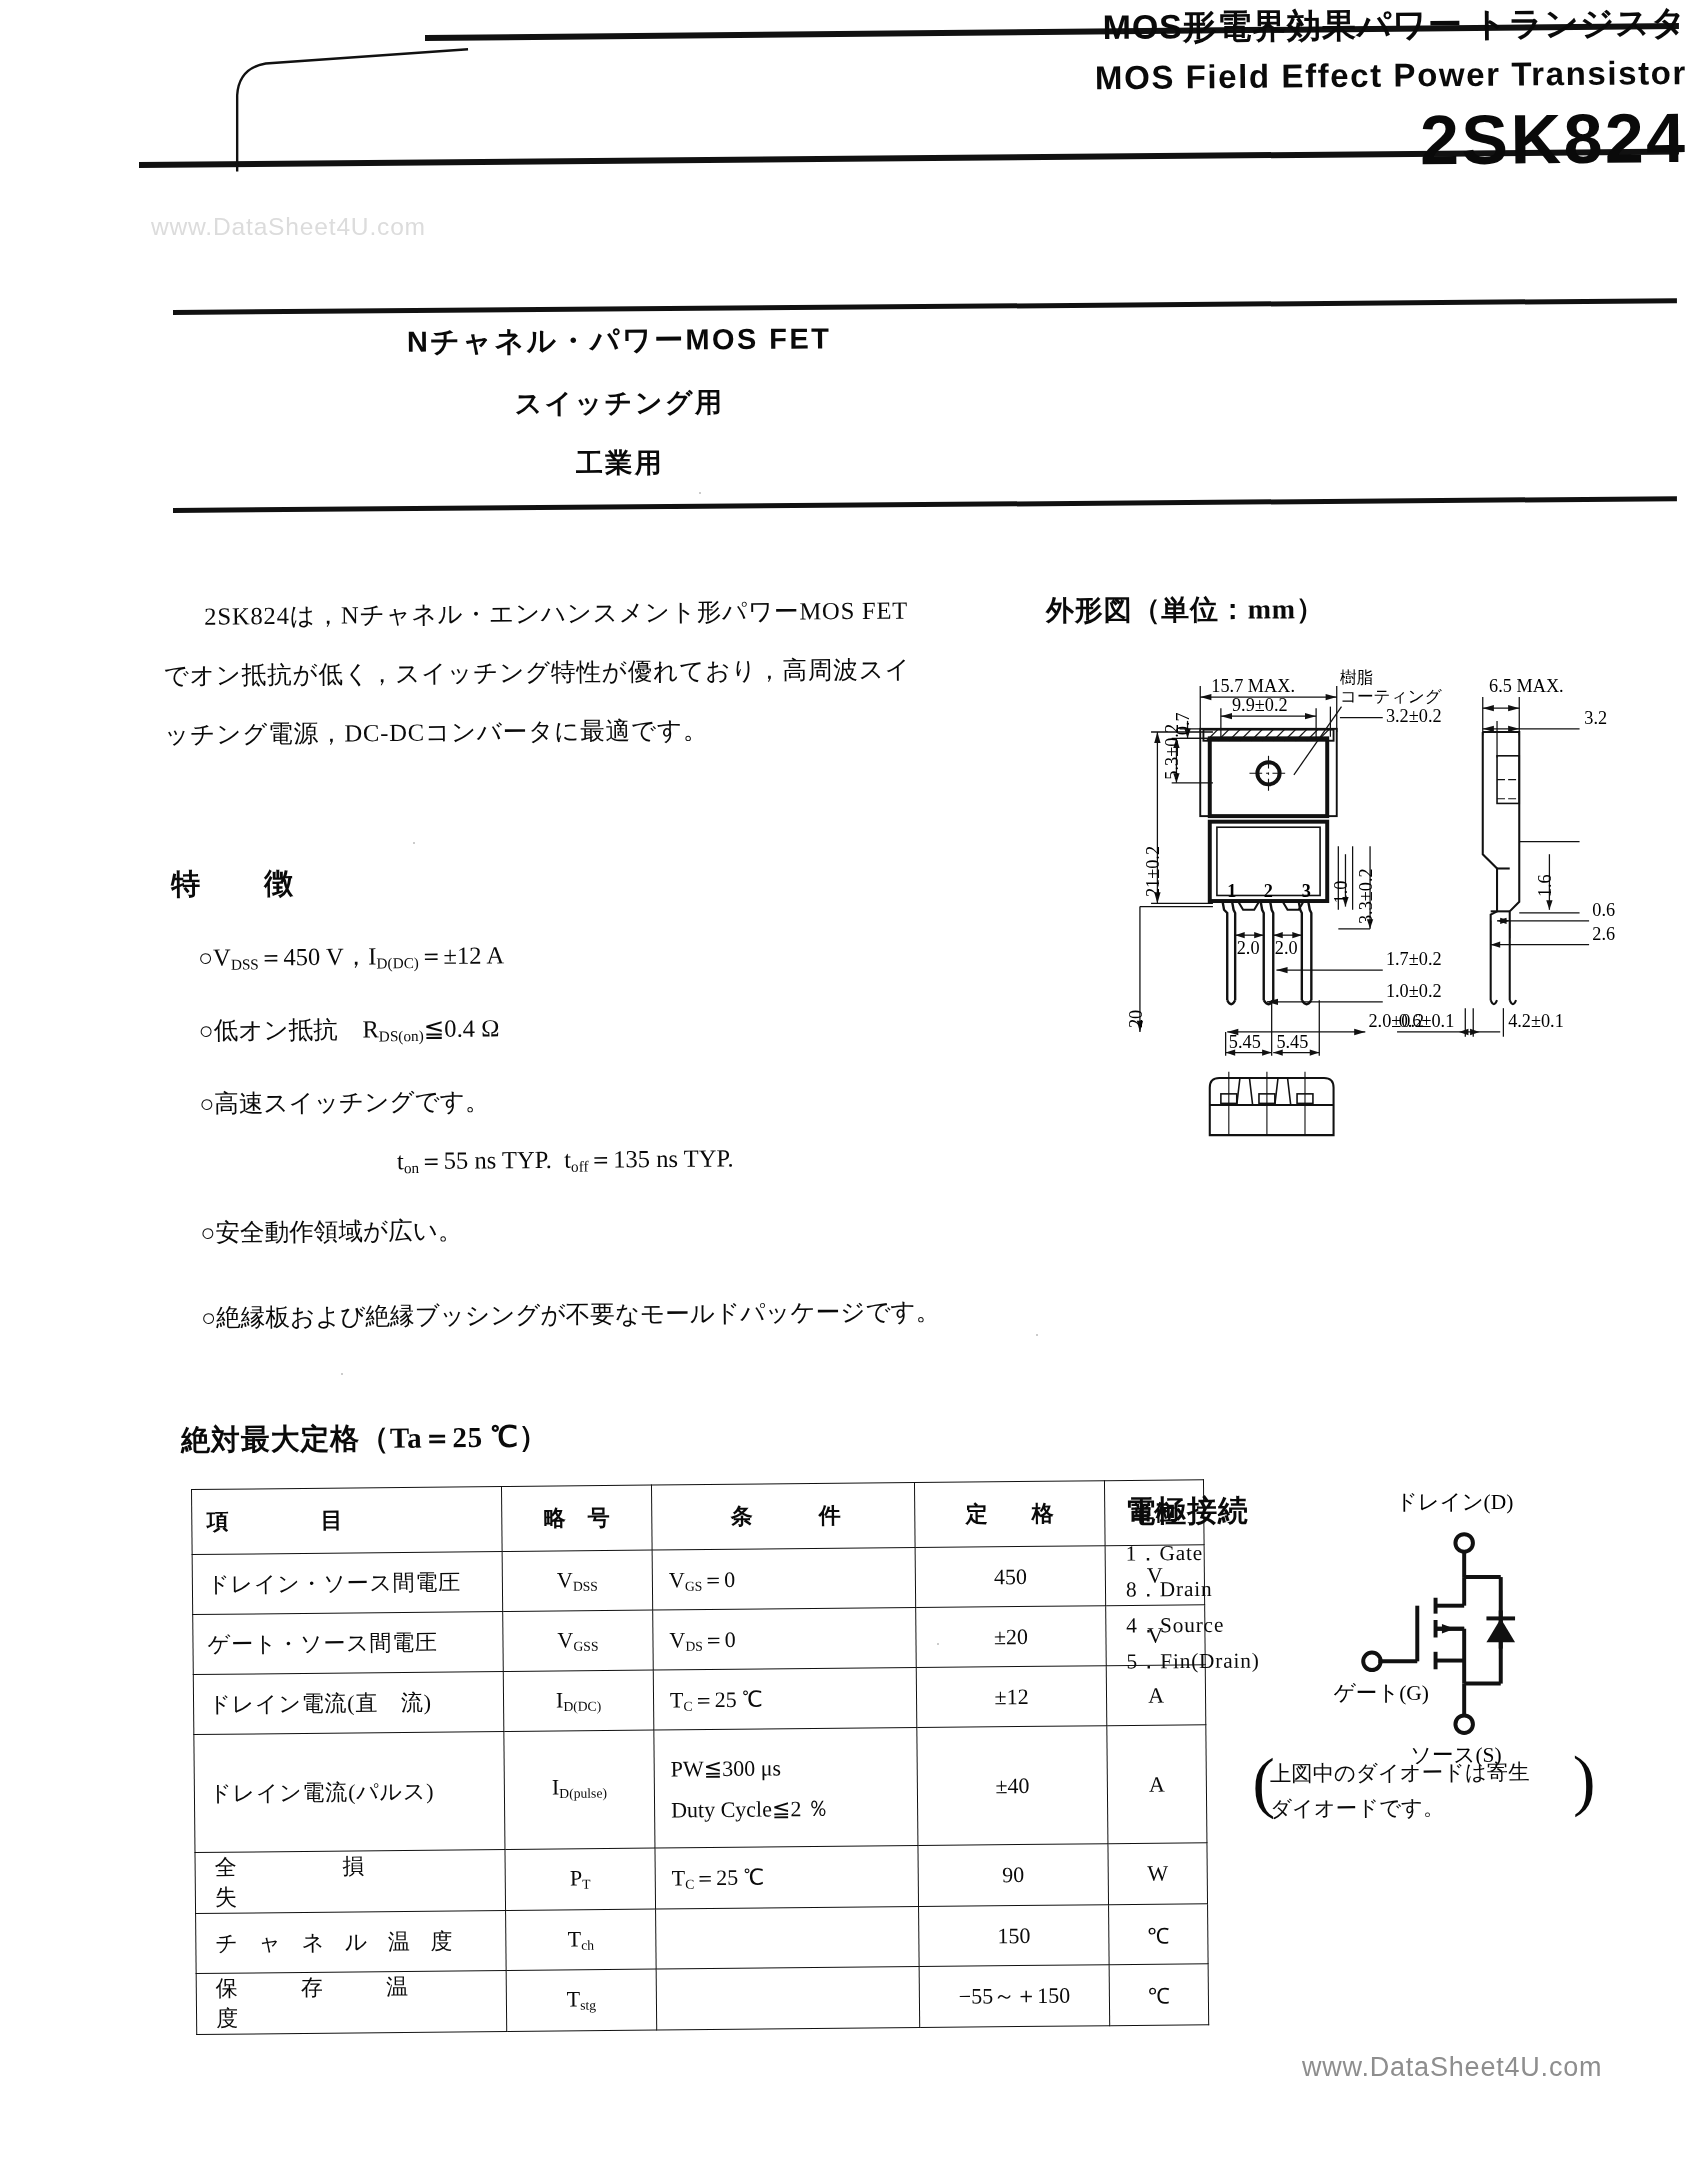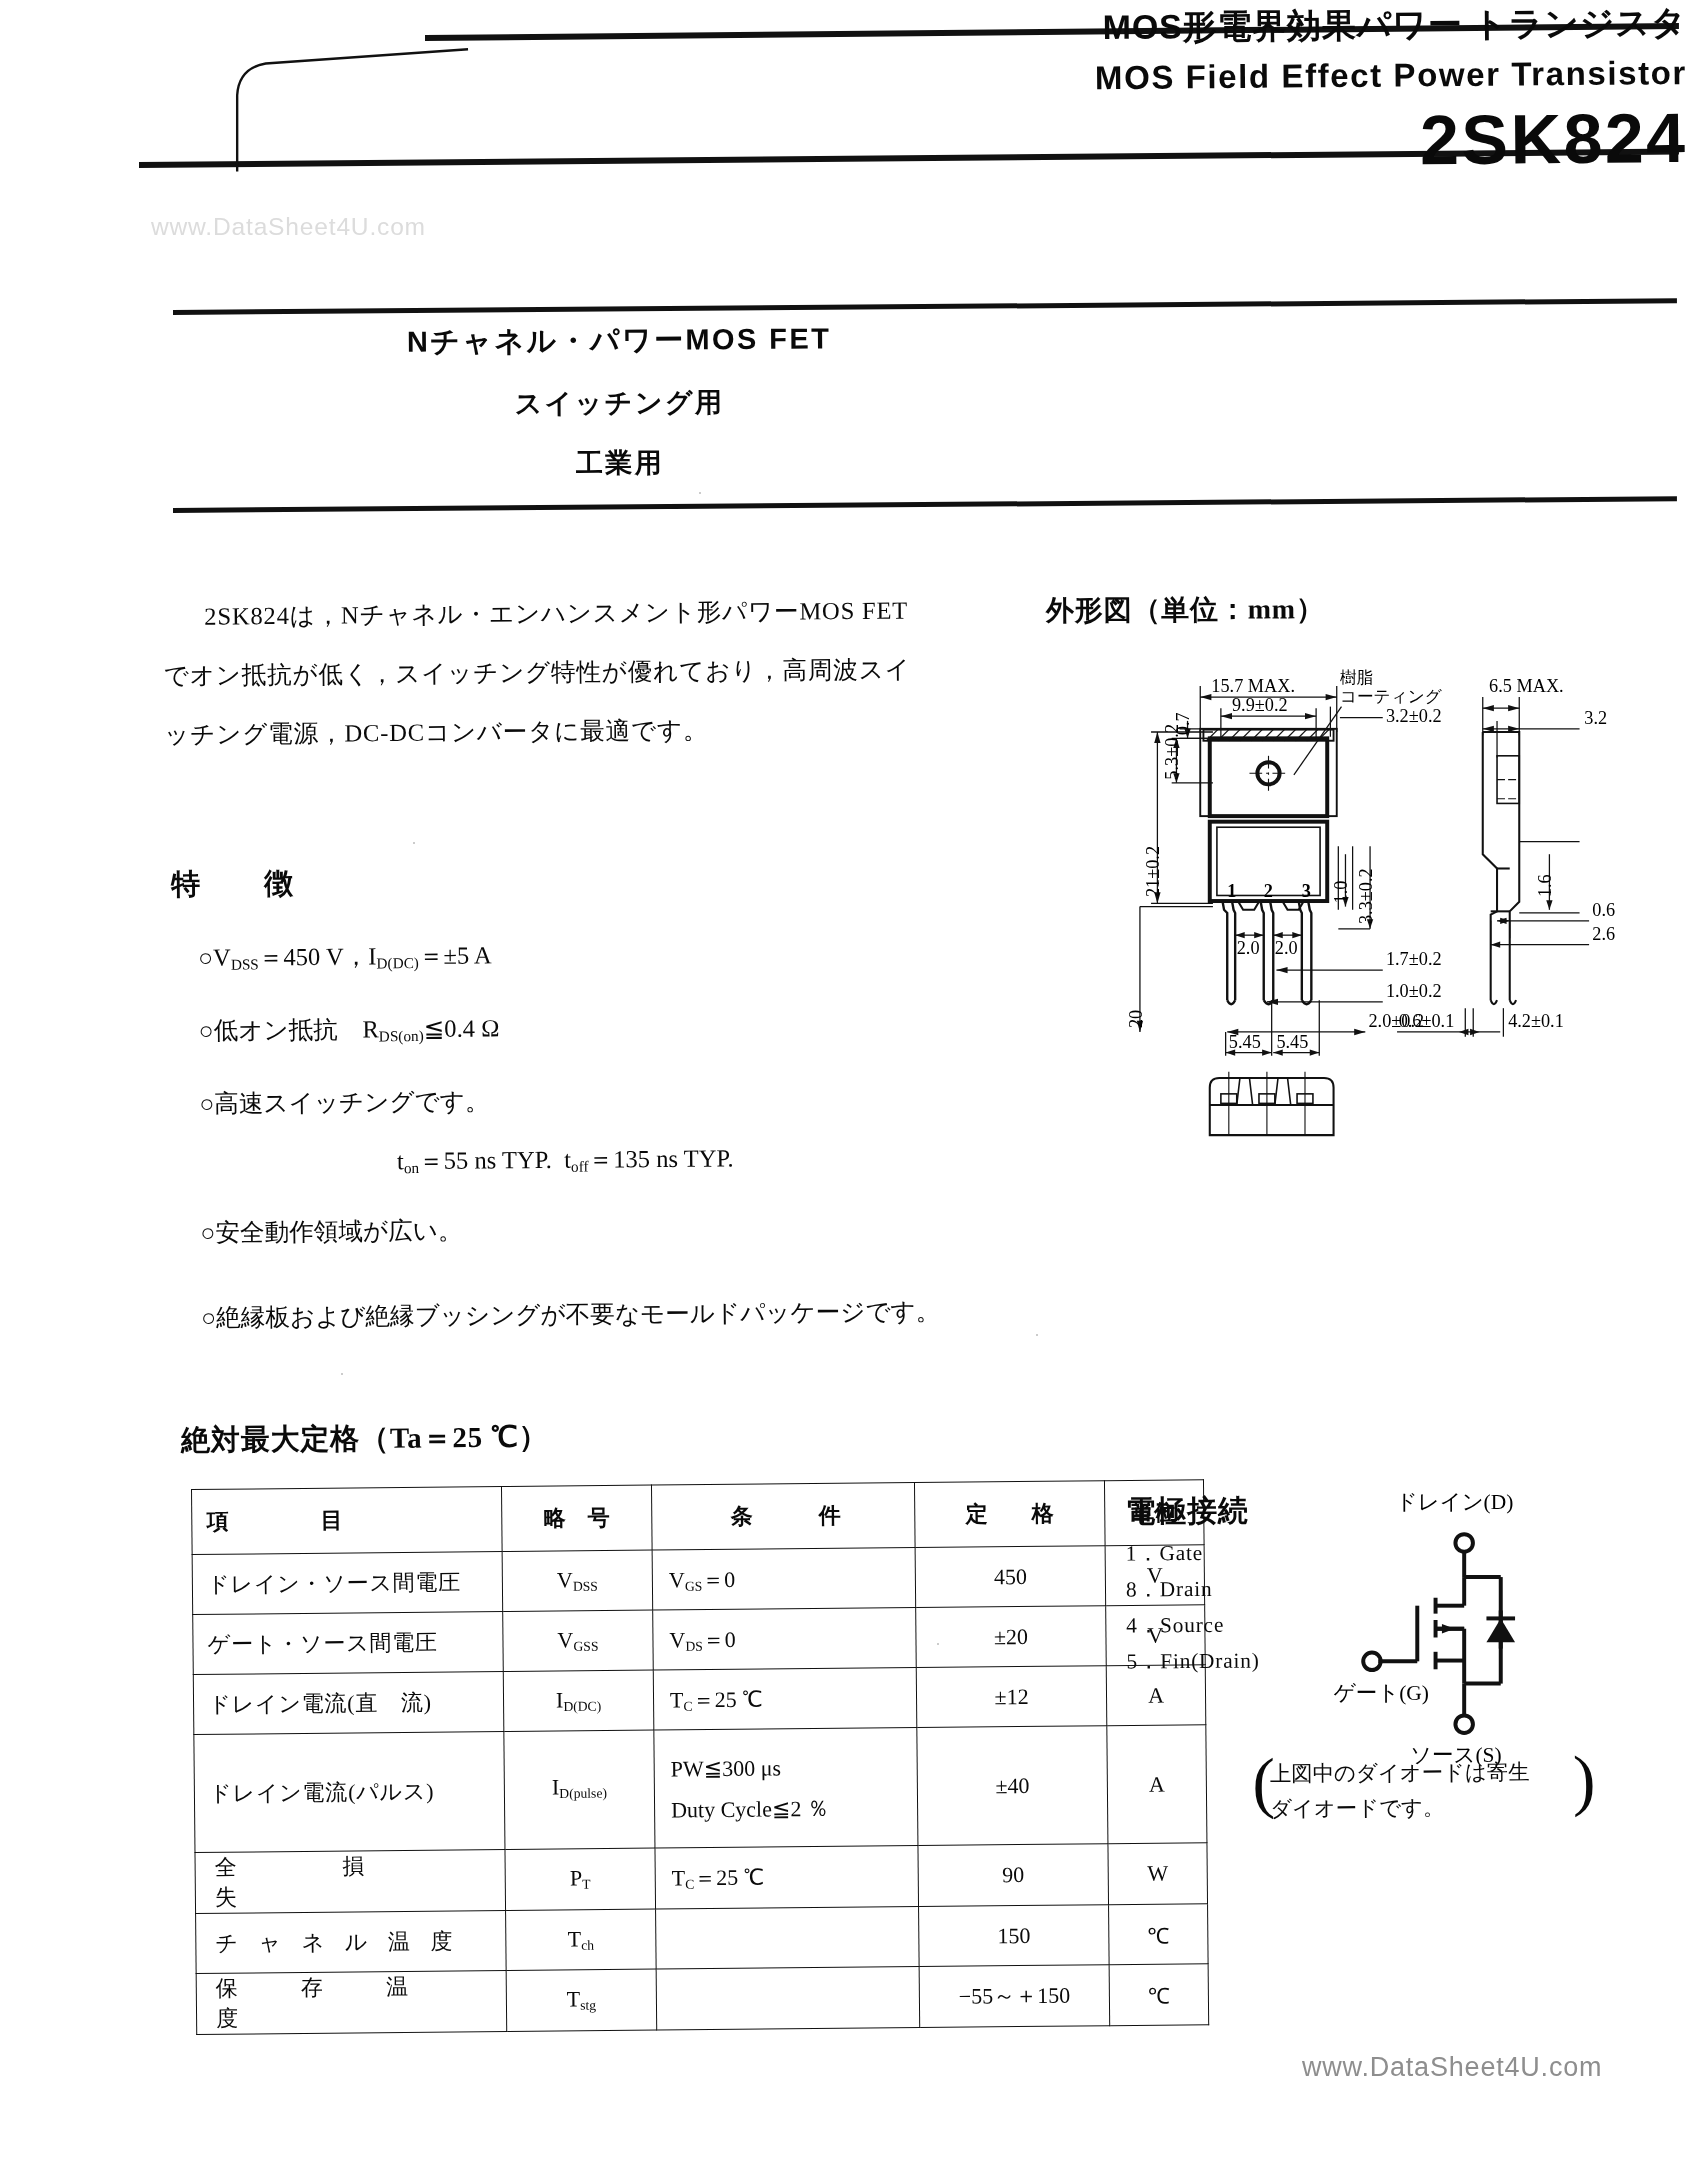--- a/index.html
+++ b/index.html
@@ -124,21 +124,21 @@
   <div class="desc">
     <p class="ind">2SK824は，Nチャネル・エンハンスメント形パワーMOS FET</p>
     <p>でオン抵抗が低く，スイッチング特性が優れており，高周波スイ</p>
     <p>ッチング電源，DC-DCコンバータに最適です。</p>
   </div>
 
   <div class="feat-h">特　徴</div>
   <div class="feat-list">
 
     <p class="fi">
-      <span>○</span><span>V</span><sub>DSS</sub><span>＝450 V，I</span><sub>D(DC)</sub><span>＝±5 A</span>
+      <span>○</span><span>V</span><sub>DSS</sub><span>＝450 V，I</span><sub>D(DC)</sub><span>＝±12 A</span>
     </p>
 
     <p class="fi">
       <span>○</span><span>低オン抵抗　R</span><sub>DS(on)</sub><span>≦0.4 Ω</span>
     </p>
 
     <p class="fi">
       <span>○</span><span>高速スイッチングです。</span>
     </p>
 

